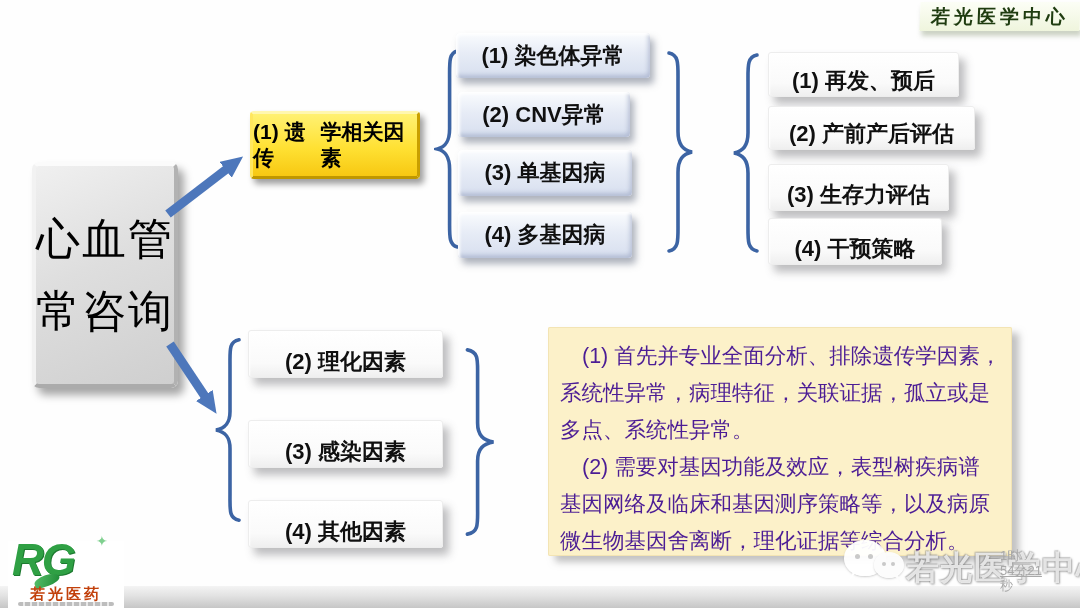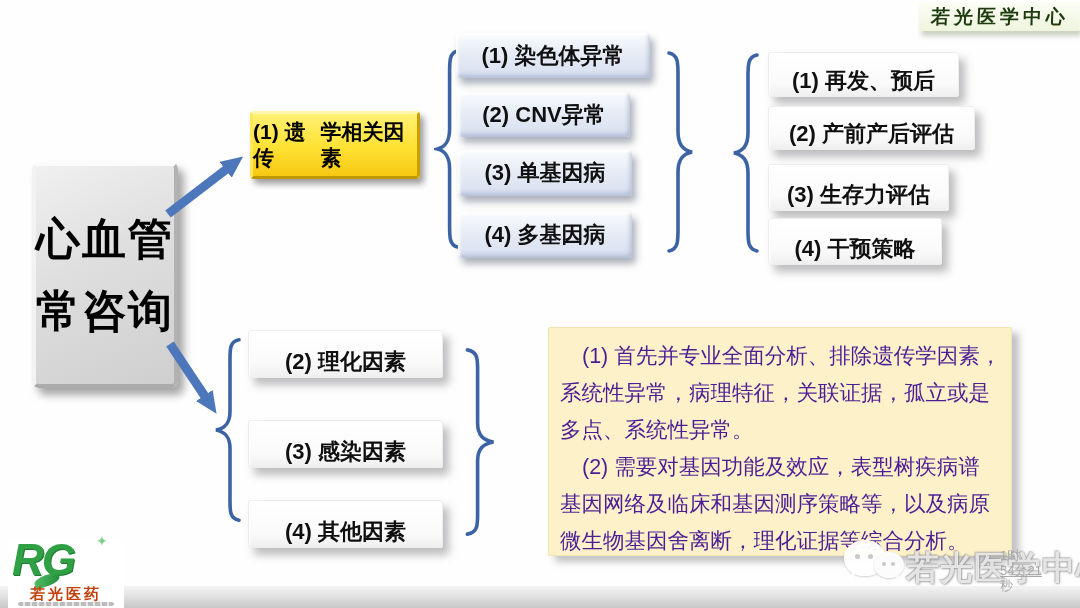--- a/index.html
+++ b/index.html
@@ -9,21 +9,21 @@
   }
   .abs{position:absolute;}
 
   
   .root-box{
     left:32px;top:162px;width:138px;height:218px;
     background:linear-gradient(155deg,#f0f0f0 0%,#dedede 45%,#cfcfcf 100%);
     border:4px solid;border-color:#fbfbfb #b2b2b2 #ababab #f2f2f2;border-radius:7px;
     box-shadow:6px 7px 9px rgba(0,0,0,.35);
     display:flex;flex-direction:column;align-items:center;justify-content:center;
-    font-size:44px;font-weight:bold;color:#000;line-height:72px;letter-spacing:2px;
+    font-size:44px;font-weight:normal;color:#000;line-height:72px;letter-spacing:2px;
   }
 
   
   .yellow-box{
     left:250px;top:111px;width:164px;height:62px;
     background:linear-gradient(180deg,#fff173 0%,#ffe133 55%,#f7c812 100%);
     border:3px solid;border-color:#fff7b0 #c99f00 #bf9700 #ffe75e;border-radius:4px;
     box-shadow:4px 5px 6px rgba(0,0,0,.38);
     display:flex;flex-direction:row;align-items:center;justify-content:center;
     font-size:21px;font-weight:bold;color:#000;line-height:26px;

